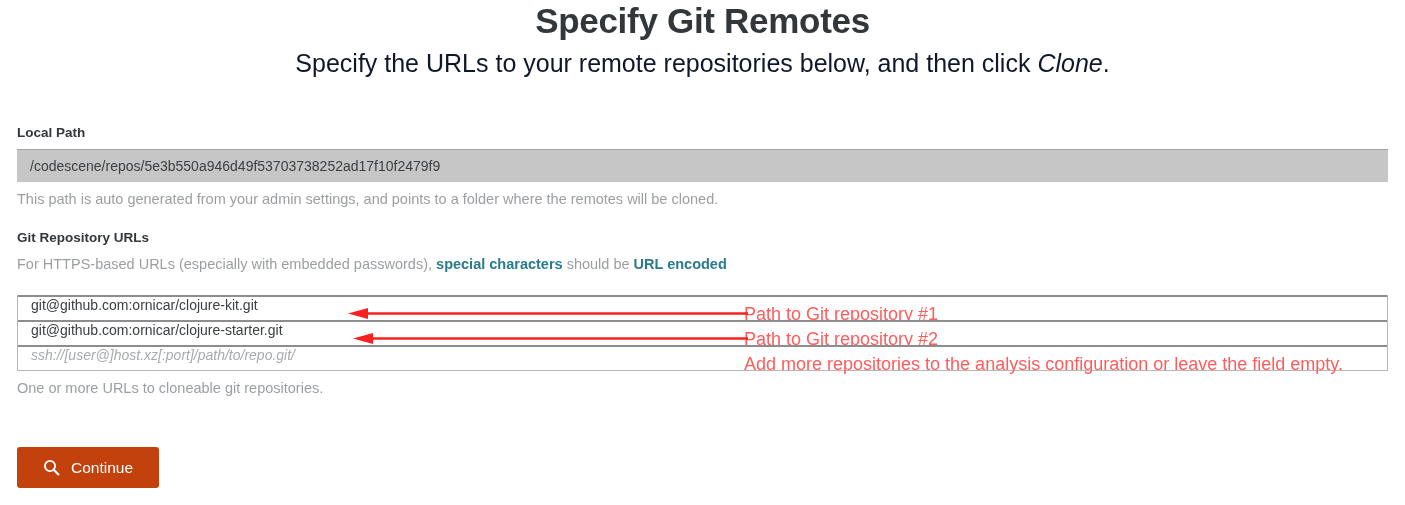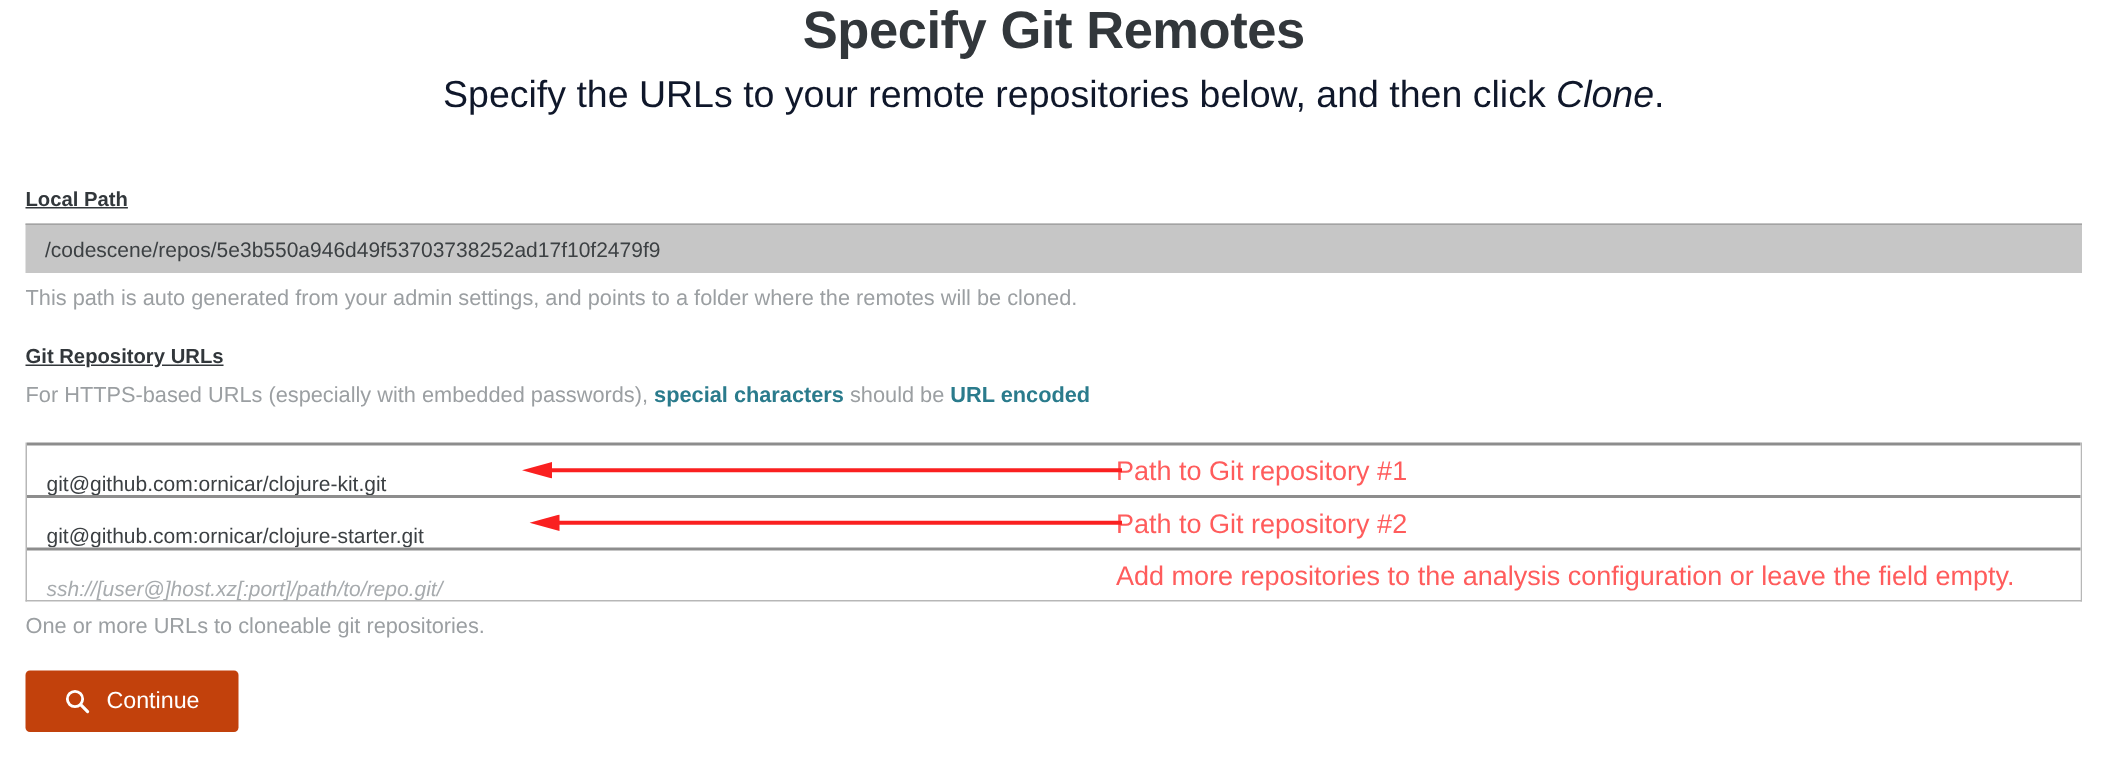--- a/index.html
+++ b/index.html
@@ -44,21 +44,20 @@
     left: 17px;
     top: 124px;
     width: 1371px;
   }
   .field-label {
     font-size: 13.5px;
     font-weight: bold;
     color: #32373b;
     line-height: 18px;
     margin: 0 0 7px 0;
-    text-decoration: underline;
   }
   .help-text {
     font-size: 14.5px;
     color: #9b9fa2;
     line-height: 20px;
     margin: 7px 0 0 0;
   }
   .help-text .link {
     color: #2a7b8c;
     font-weight: bold;
@@ -84,24 +83,24 @@
   .section-gap { height: 20px; }
 
   
   .url-stack {
     width: 100%;
     border: 1px solid #b7b7b7;
     border-top: none;
     position: relative;
   }
   .url-row {
-    height: 35px;
+    height: 25px;
     border-top: 2px solid #8d8d8d;
     display: flex;
-    align-items: flex-end;
+    align-items: flex-start;
     background: #ffffff;
     position: relative;
   }
   .url-row .url-value {
     padding-left: 13px;
     font-size: 14px;
     color: #3c4043;
     white-space: nowrap;
   }
   .url-row .url-placeholder {

